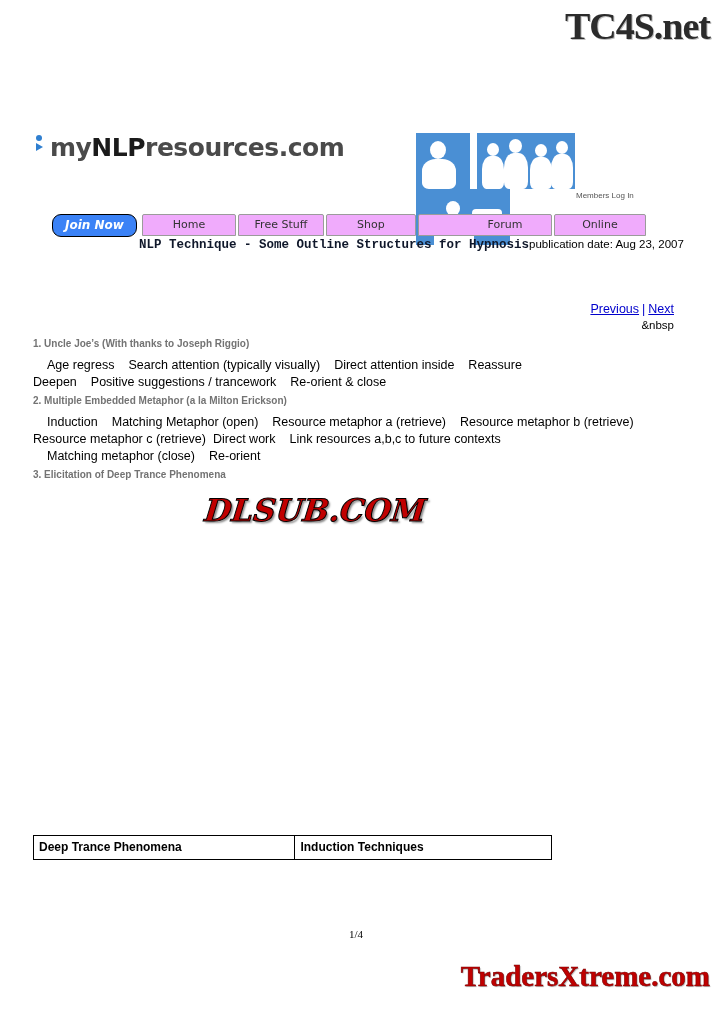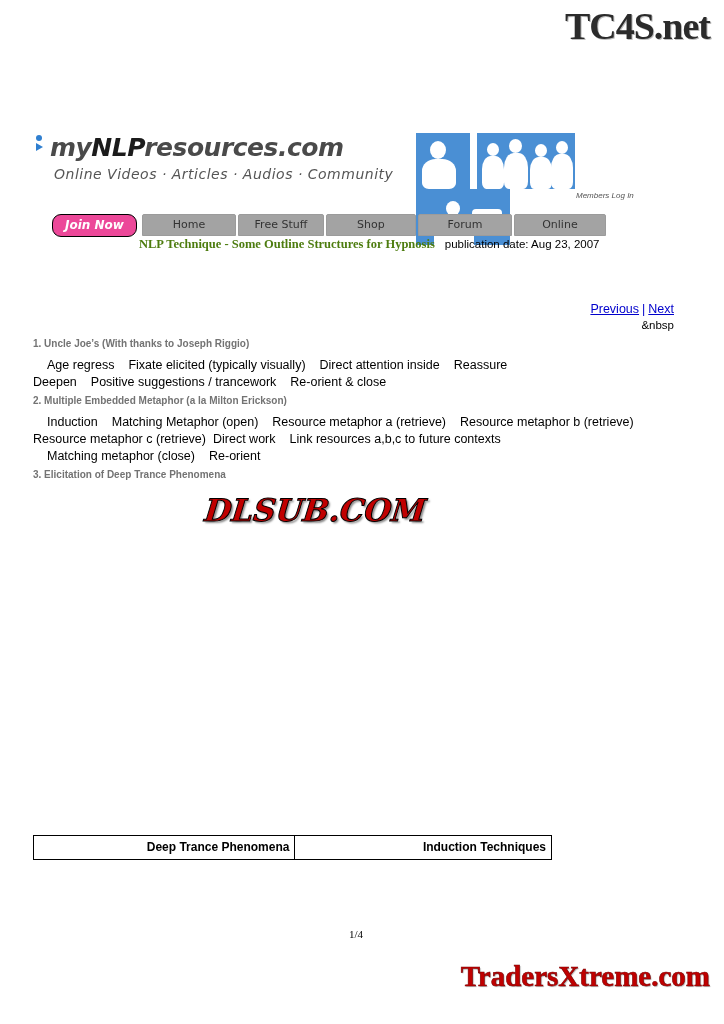--- a/index.html
+++ b/index.html
@@ -29,21 +29,20 @@
     text-shadow: 1px 1px 0 #bdbdbd;
   }
 
   
   .banner {
     position: absolute;
     left: 36px;
     top: 133px;
     width: 600px;
     height: 75px;
-    font-style: italic;
   }
   .logo-block {
     position: absolute;
     left: 0;
     top: 0;
     width: 345px;
   }
   .logo-line1 {
     font-family: "DejaVu Sans", sans-serif;
     font-size: 25px;
@@ -123,69 +122,68 @@
 
   
   .navbar {
     position: absolute;
     left: 52px;
     top: 214px;
     height: 22px;
   }
   .join-now {
     display: inline-block;
-    background: #ec4899;
+    background: #3b82f6;
     color: #ffffff;
     font-family: "DejaVu Sans", sans-serif;
     font-size: 12px;
     font-weight: bold;
     font-style: italic;
     padding: 3px 12px 4px 12px;
     border-radius: 9px;
     border: 1px solid #000;
     vertical-align: top;
     margin-right: 5px;
   }
   .navtab {
     display: inline-block;
-    background: #a3a3a3;
+    background: #f0abfc;
     border: 1px solid #9b9b9b;
     color: #333333;
     font-family: "DejaVu Sans", sans-serif;
     font-size: 11px;
     padding: 3px 0 4px 0;
     text-align: center;
     vertical-align: top;
     margin-right: 2px;
     border-radius: 2px 2px 0 0;
   }
   .navtab.w1 { width: 92px; }
   .navtab.w2 { width: 84px; }
   .navtab.w3 { width: 88px; }
-  .navtab.w4 { width: 92px; }
+  .navtab.w4 { width: 92px; padding-left: 40px; }
   .navtab.w5 { width: 90px; }
 
   
   .doc-title-row {
     position: absolute;
     left: 139px;
     top: 234px;
     white-space: nowrap;
   }
   .doc-title {
-    font-family: Liberation Serif, serif;
+    font-family: Liberation Mono, monospace;
     font-size: 12.5px;
     font-weight: bold;
-    color: #4d7c0f;
+    color: #0f172a;
   }
   .doc-pubdate {
     font-family: "Liberation Sans", sans-serif;
     font-size: 11.5px;
     color: #000;
-    margin-left: 10px;
   }
 
   
   .prevnext {
     position: absolute;
     right: 50px;
     top: 302px;
     font-size: 12.5px;
     font-family: "Liberation Sans", sans-serif;
   }
@@ -246,21 +244,20 @@
     transform: skewX(-6deg);
   }
 
   
   .tbl {
     position: absolute;
     left: 33px;
     top: 835px;
     width: 519px;
     border-collapse: collapse;
-    text-align: right;
   }
   .tbl td {
     border: 1px solid #000;
     font-family: "Liberation Sans", sans-serif;
     font-size: 12px;
     font-weight: bold;
     padding: 4px 5px 5px 5px;
     height: 12px;
   }
   .tbl td.c1 { width: 255px; }
@@ -293,21 +290,20 @@
 <div class="tc4s-watermark">TC4S.net</div>
 
 <div class="banner">
 
   <div class="logo-block">
     <div class="logo-line1">
       <span class="logo-dots">
         <i></i><i class="tri"></i>
       </span><span class="my">my</span><span class="nlp">NLP</span><span class="res">resources.com</span>
     </div>
-    <div class="logo-line2">Online Videos · Articles · Audios · Community</div>
   </div>
 
   <div class="photo-strip">
     <span class="photo p1">
       <span class="silho" style="left:14px;top:8px;width:16px;height:18px;border-radius:50%;"></span>
       <span class="silho" style="left:6px;top:26px;width:34px;height:30px;"></span>
     </span>
     <span class="photo p2">
       <span class="silho" style="left:10px;top:10px;width:12px;height:13px;border-radius:50%;"></span>
       <span class="silho" style="left:5px;top:23px;width:22px;height:33px;"></span>
@@ -338,21 +334,21 @@
 
 <div class="prevnext">
   <a href="#">Previous</a><span class="sep">|</span><a href="#">Next</a>
 </div>
 <div class="nbsp-line">&amp;nbsp</div>
 
 <div class="content">
 
   <div class="hitem">1.  Uncle Joe’s (With thanks to Joseph Riggio)</div>
   <div class="para">
-    <span class="gap"></span><span>Age regress</span><span class="gap"></span><span>Fixate elicited (typically visually)</span><span class="gap"></span><span>Direct attention inside</span><span class="gap"></span><span>Reassure</span><br>
+    <span class="gap"></span><span>Age regress</span><span class="gap"></span><span>Search attention (typically visually)</span><span class="gap"></span><span>Direct attention inside</span><span class="gap"></span><span>Reassure</span><br>
     <span>Deepen</span><span class="gap"></span><span>Positive suggestions / trancework</span><span class="gap"></span><span>Re-orient &amp; close</span>
   </div>
 
   <div class="hitem">2.  Multiple Embedded Metaphor (a la Milton Erickson)</div>
   <div class="para">
     <span class="gap"></span><span>Induction</span><span class="gap"></span><span>Matching Metaphor (open)</span><span class="gap"></span><span>Resource metaphor a (retrieve)</span><span class="gap"></span><span>Resource metaphor b (retrieve)</span><span class="gap-sm"></span><span>Resource metaphor c (retrieve)</span><span class="gap-sm"></span><span>Direct work</span><span class="gap"></span><span>Link resources a,b,c to future contexts</span><br>
     <span class="gap"></span><span>Matching metaphor (close)</span><span class="gap"></span><span>Re-orient</span>
   </div>
 
   <div class="hitem">3.  Elicitation of Deep Trance Phenomena</div>

